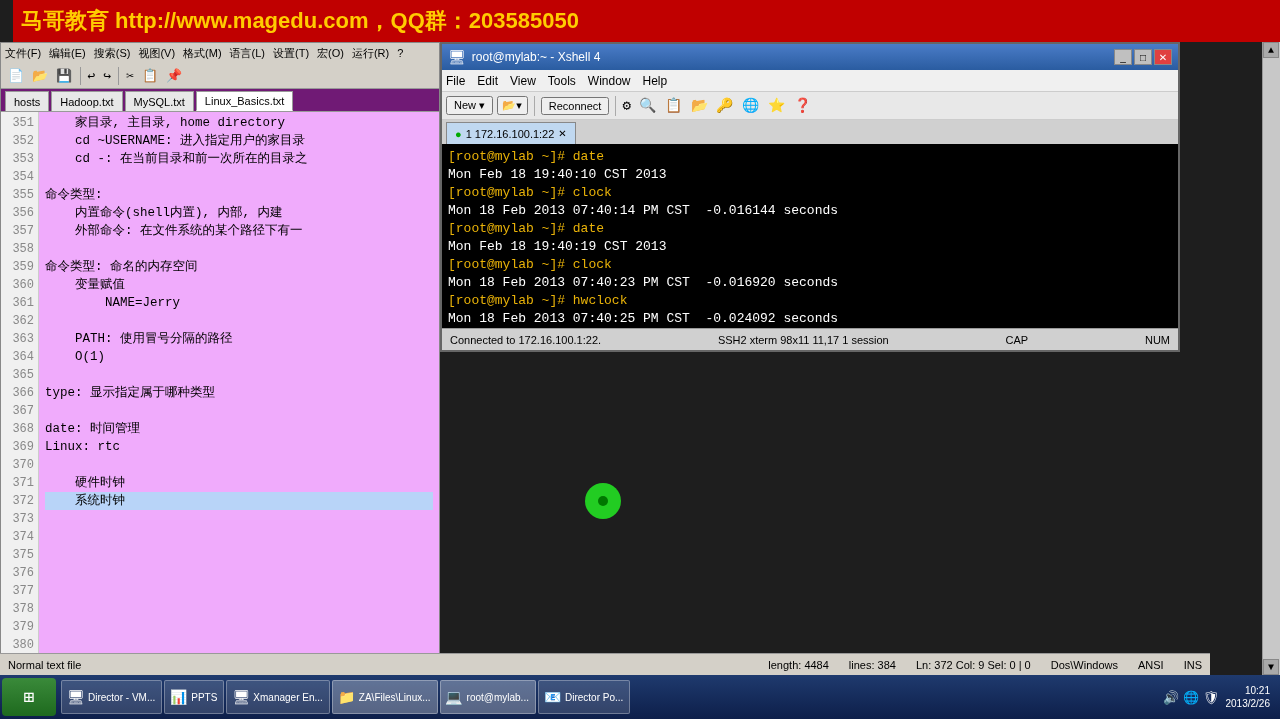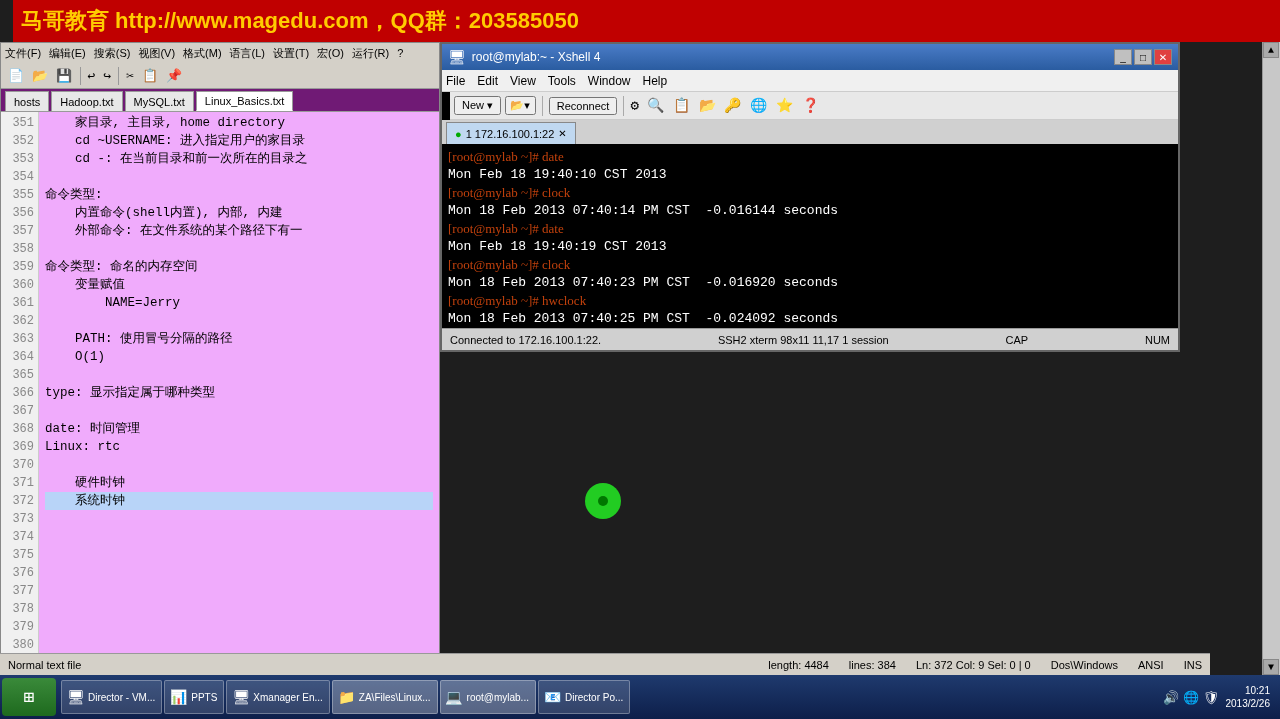--- a/index.html
+++ b/index.html
@@ -151,21 +151,20 @@
 
     #xshell-toolbar {
       background: #e8e8e8;
       height: 28px;
       display: flex;
       align-items: center;
       padding: 0 4px;
       border-bottom: 1px solid #ccc;
       gap: 4px;
       font-size: 11px;
-      margin-left: 8px;
     }
 
     #xshell-tab-bar {
       background: #d0d0d0;
       height: 24px;
       display: flex;
       align-items: flex-end;
       padding: 0 4px;
       font-family: Arial, sans-serif;
       font-size: 11px;
@@ -189,21 +188,21 @@
       flex: 1;
       background: #000;
       color: #c0c0c0;
       font-family: 'Courier New', monospace;
       font-size: 13px;
       padding: 4px 6px;
       overflow: hidden;
       line-height: 18px;
     }
     .terminal-line { white-space: pre; height: 18px; }
-    .term-green { color: #c2410c; font-family: Liberation Serif, serif; }
+    .term-green { color: #eab308; }
     .term-white { color: #ffffff; }
 
     #xshell-statusbar {
       background: #d0d0d0;
       height: 22px;
       display: flex;
       align-items: center;
       padding: 0 8px;
       font-size: 11px;
       font-family: Arial, sans-serif;

